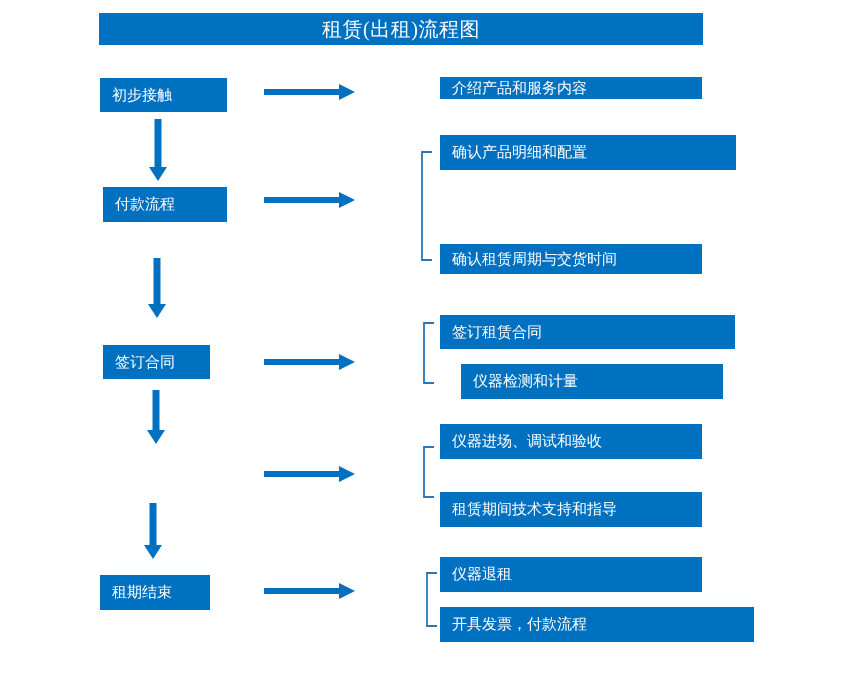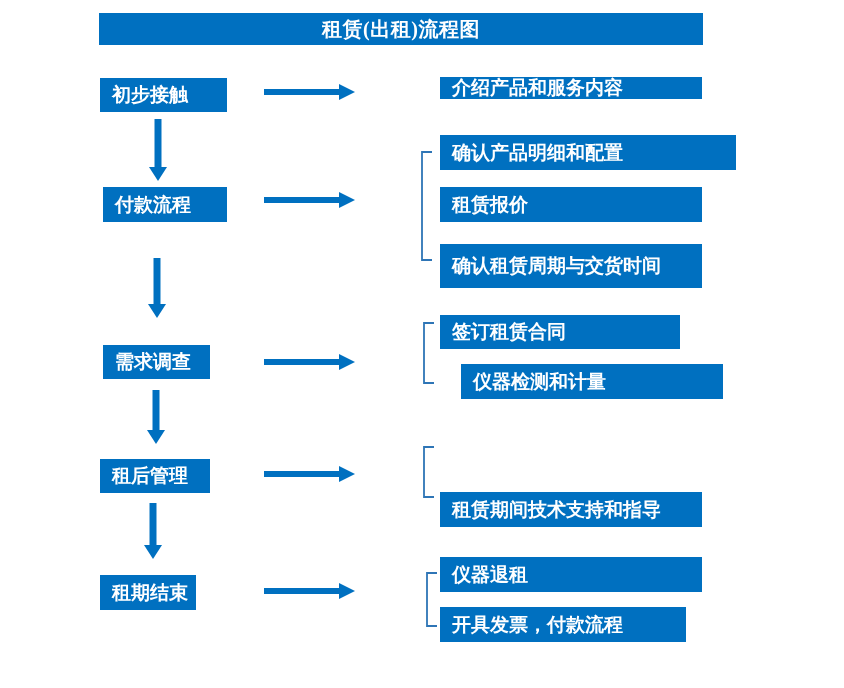--- a/index.html
+++ b/index.html
@@ -12,34 +12,34 @@
     width: 844px;
     height: 688px;
     background: var(--background, #FFFFFF);
     font-family: "Liberation Serif", "DejaVu Serif", serif;
     overflow: hidden;
   }
   .box {
     position: absolute;
     background: var(--primary, #0070C0);
     color: var(--box_text, #FFFFFF);
-    font-weight: bold;
+    font-weight: normal;
     display: flex;
     align-items: center;
     box-sizing: border-box;
     white-space: nowrap;
     text-align: center;
   }
   .title-bar {
     justify-content: center;
     font-size: 20px;
     letter-spacing: 0.5px;
   }
   .step, .output {
-    font-size: 19px;
+    font-size: 15px;
     padding-left: 12px;
   }
   #connector-layer {
     position: absolute;
     left: 0;
     top: 0;
     width: 844px;
     height: 688px;
     pointer-events: none;
   }
@@ -54,33 +54,32 @@
 </style>
 </head>
 <body>
 
 <div id="canvas">
 
   <div class="box title-bar" style="left:99px; top:13px; width:604px; height:32px;">租赁(出租)流程图</div>
 
   <div class="box step" style="left:100px; top:78px;  width:127px; height:34px;">初步接触</div>
   <div class="box step" style="left:103px; top:187px; width:124px; height:35px;">付款流程</div>
-  <div class="box step" style="left:103px; top:345px; width:107px; height:34px;">需求调查</div>
-  <div class="box step" style="left:100px; top:459px; width:110px; height:34px;">租后管理</div>
-  <div class="box step" style="left:100px; top:575px; width:96px; height:35px;">租期结束</div>
+  <div class="box step" style="left:103px; top:345px; width:107px; height:34px;">签订合同</div>
+  <div class="box step" style="left:100px; top:575px; width:110px; height:35px;">租期结束</div>
 
   <div class="box output" style="left:440px; top:77px;  width:262px; height:22px;">介绍产品和服务内容</div>
   <div class="box output" style="left:440px; top:135px; width:296px; height:35px;">确认产品明细和配置</div>
-  <div class="box output" style="left:440px; top:187px; width:262px; height:35px;">租赁报价</div>
-  <div class="box output" style="left:440px; top:244px; width:262px; height:44px;">确认租赁周期与交货时间</div>
-  <div class="box output" style="left:440px; top:315px; width:240px; height:34px;">签订租赁合同</div>
+  <div class="box output" style="left:440px; top:244px; width:262px; height:30px;">确认租赁周期与交货时间</div>
+  <div class="box output" style="left:440px; top:315px; width:295px; height:34px;">签订租赁合同</div>
   <div class="box output" style="left:440px; top:364px; width:262px; height:35px;margin-left:21px;">仪器检测和计量</div>
+  <div class="box output" style="left:440px; top:424px; width:262px; height:35px;">仪器进场、调试和验收</div>
   <div class="box output" style="left:440px; top:557px; width:262px; height:35px;">仪器退租</div>
   <div class="box output" style="left:440px; top:492px; width:262px; height:35px;">租赁期间技术支持和指导</div>
-  <div class="box output" style="left:440px; top:607px; width:246px; height:35px;">开具发票，付款流程</div>
+  <div class="box output" style="left:440px; top:607px; width:314px; height:35px;">开具发票，付款流程</div>
 
   <svg id="connector-layer" viewBox="0 0 844 688" xmlns="http://www.w3.org/2000/svg">
 
     <g>
       <line class="arrow-shaft-v" x1="158" y1="119" x2="158" y2="167"></line>
       <polygon class="arrow-head" points="149,167 167,167 158,181"></polygon>
     </g>
     <g>
       <line class="arrow-shaft-v" x1="157" y1="258" x2="157" y2="304"></line>
       <polygon class="arrow-head" points="148,304 166,304 157,318"></polygon>

